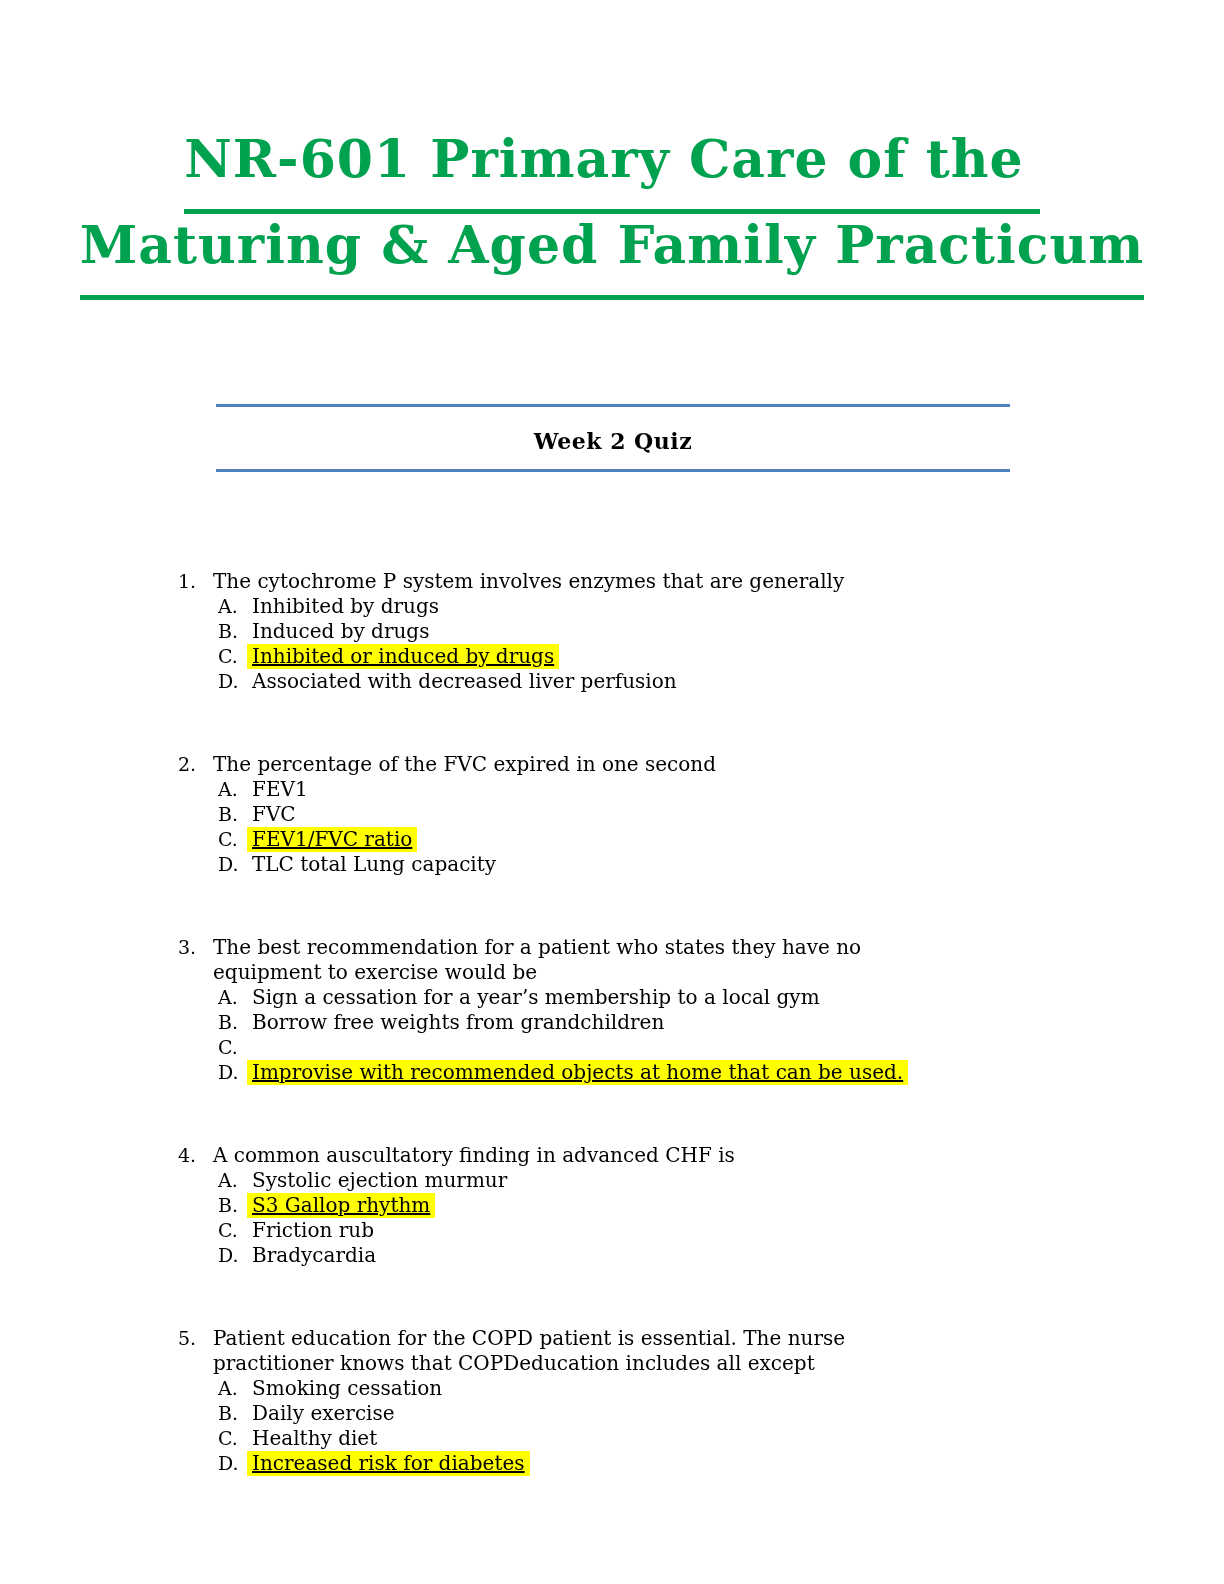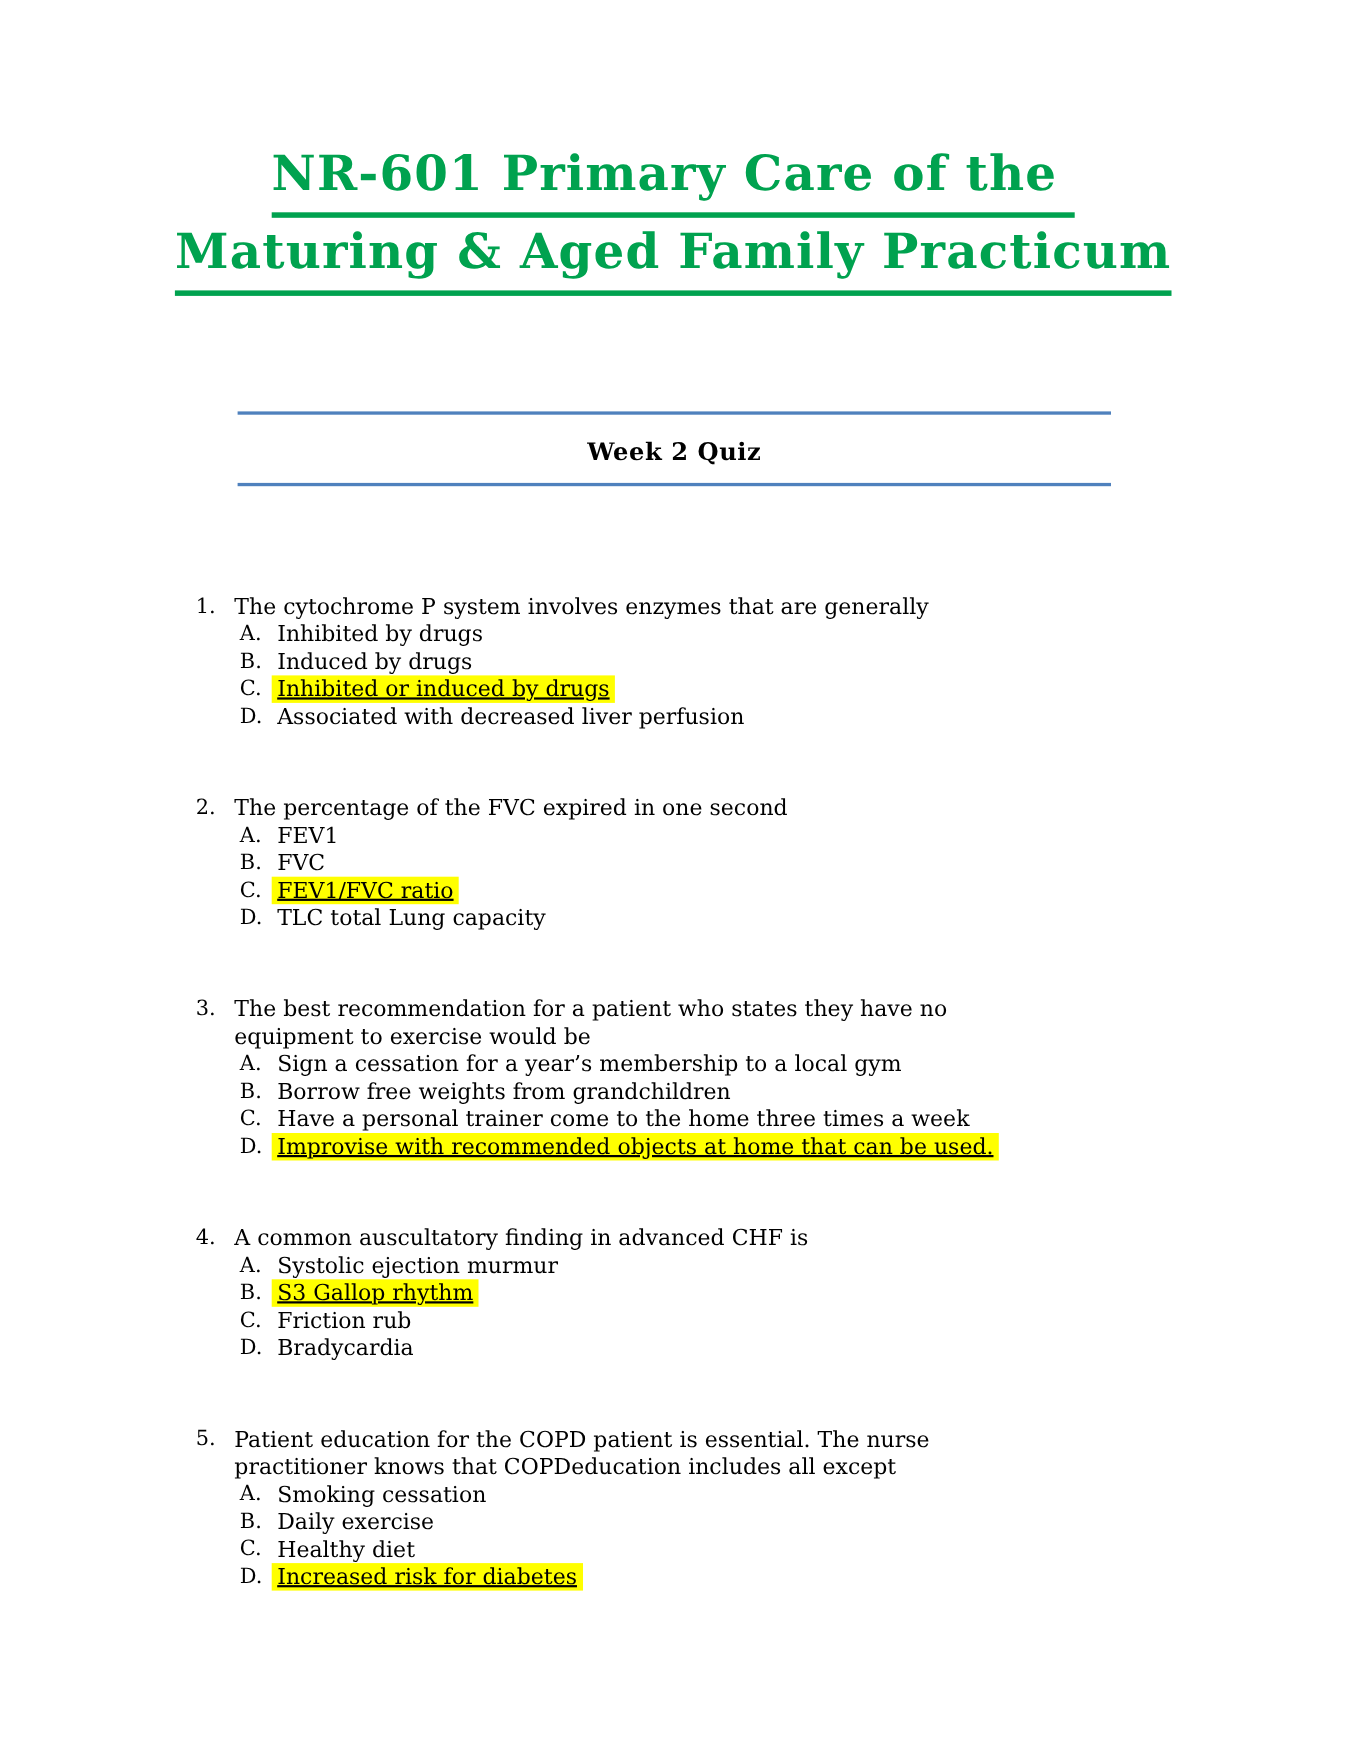--- a/index.html
+++ b/index.html
@@ -23,24 +23,24 @@
     padding-top: 128px;
     text-align: center;
     font-weight: bold;
     color: var(--title-color, #00A24F);
   }
   .title-line-wrap {
     line-height: 62px;
   }
   .title-line-wrap .title-line {
     display: inline-block;
-    font-size: 44px;
+    font-size: 52px;
     letter-spacing: 1px;
     border-bottom: 5px solid currentColor;
-    padding-bottom: 3px;
+    padding-bottom: 19px;
   }
   .title-line-wrap:first-child .title-line {
     padding-right: 16px;
   }
 
   
   .section-box {
     margin-top: 104px;
     margin-left: 216px;
     width: 794px;
@@ -179,21 +179,20 @@
           <div class="option">
             <span class="opt-letter">A.</span>
             <span class="opt-text">Sign a cessation for a year’s membership to a local gym</span>
           </div>
           <div class="option">
             <span class="opt-letter">B.</span>
             <span class="opt-text">Borrow free weights from grandchildren</span>
           </div>
           <div class="option">
             <span class="opt-letter">C.</span>
-            <span class="opt-text">Have a personal trainer come to the home three times a week</span>
           </div>
           <div class="option">
             <span class="opt-letter">D.</span>
             <span class="opt-text highlight">Improvise with recommended objects at home that can be used.</span>
           </div>
         </div>
       </div>
       <div class="question">
         <div class="q-row">
           <span class="q-num">4.</span>

